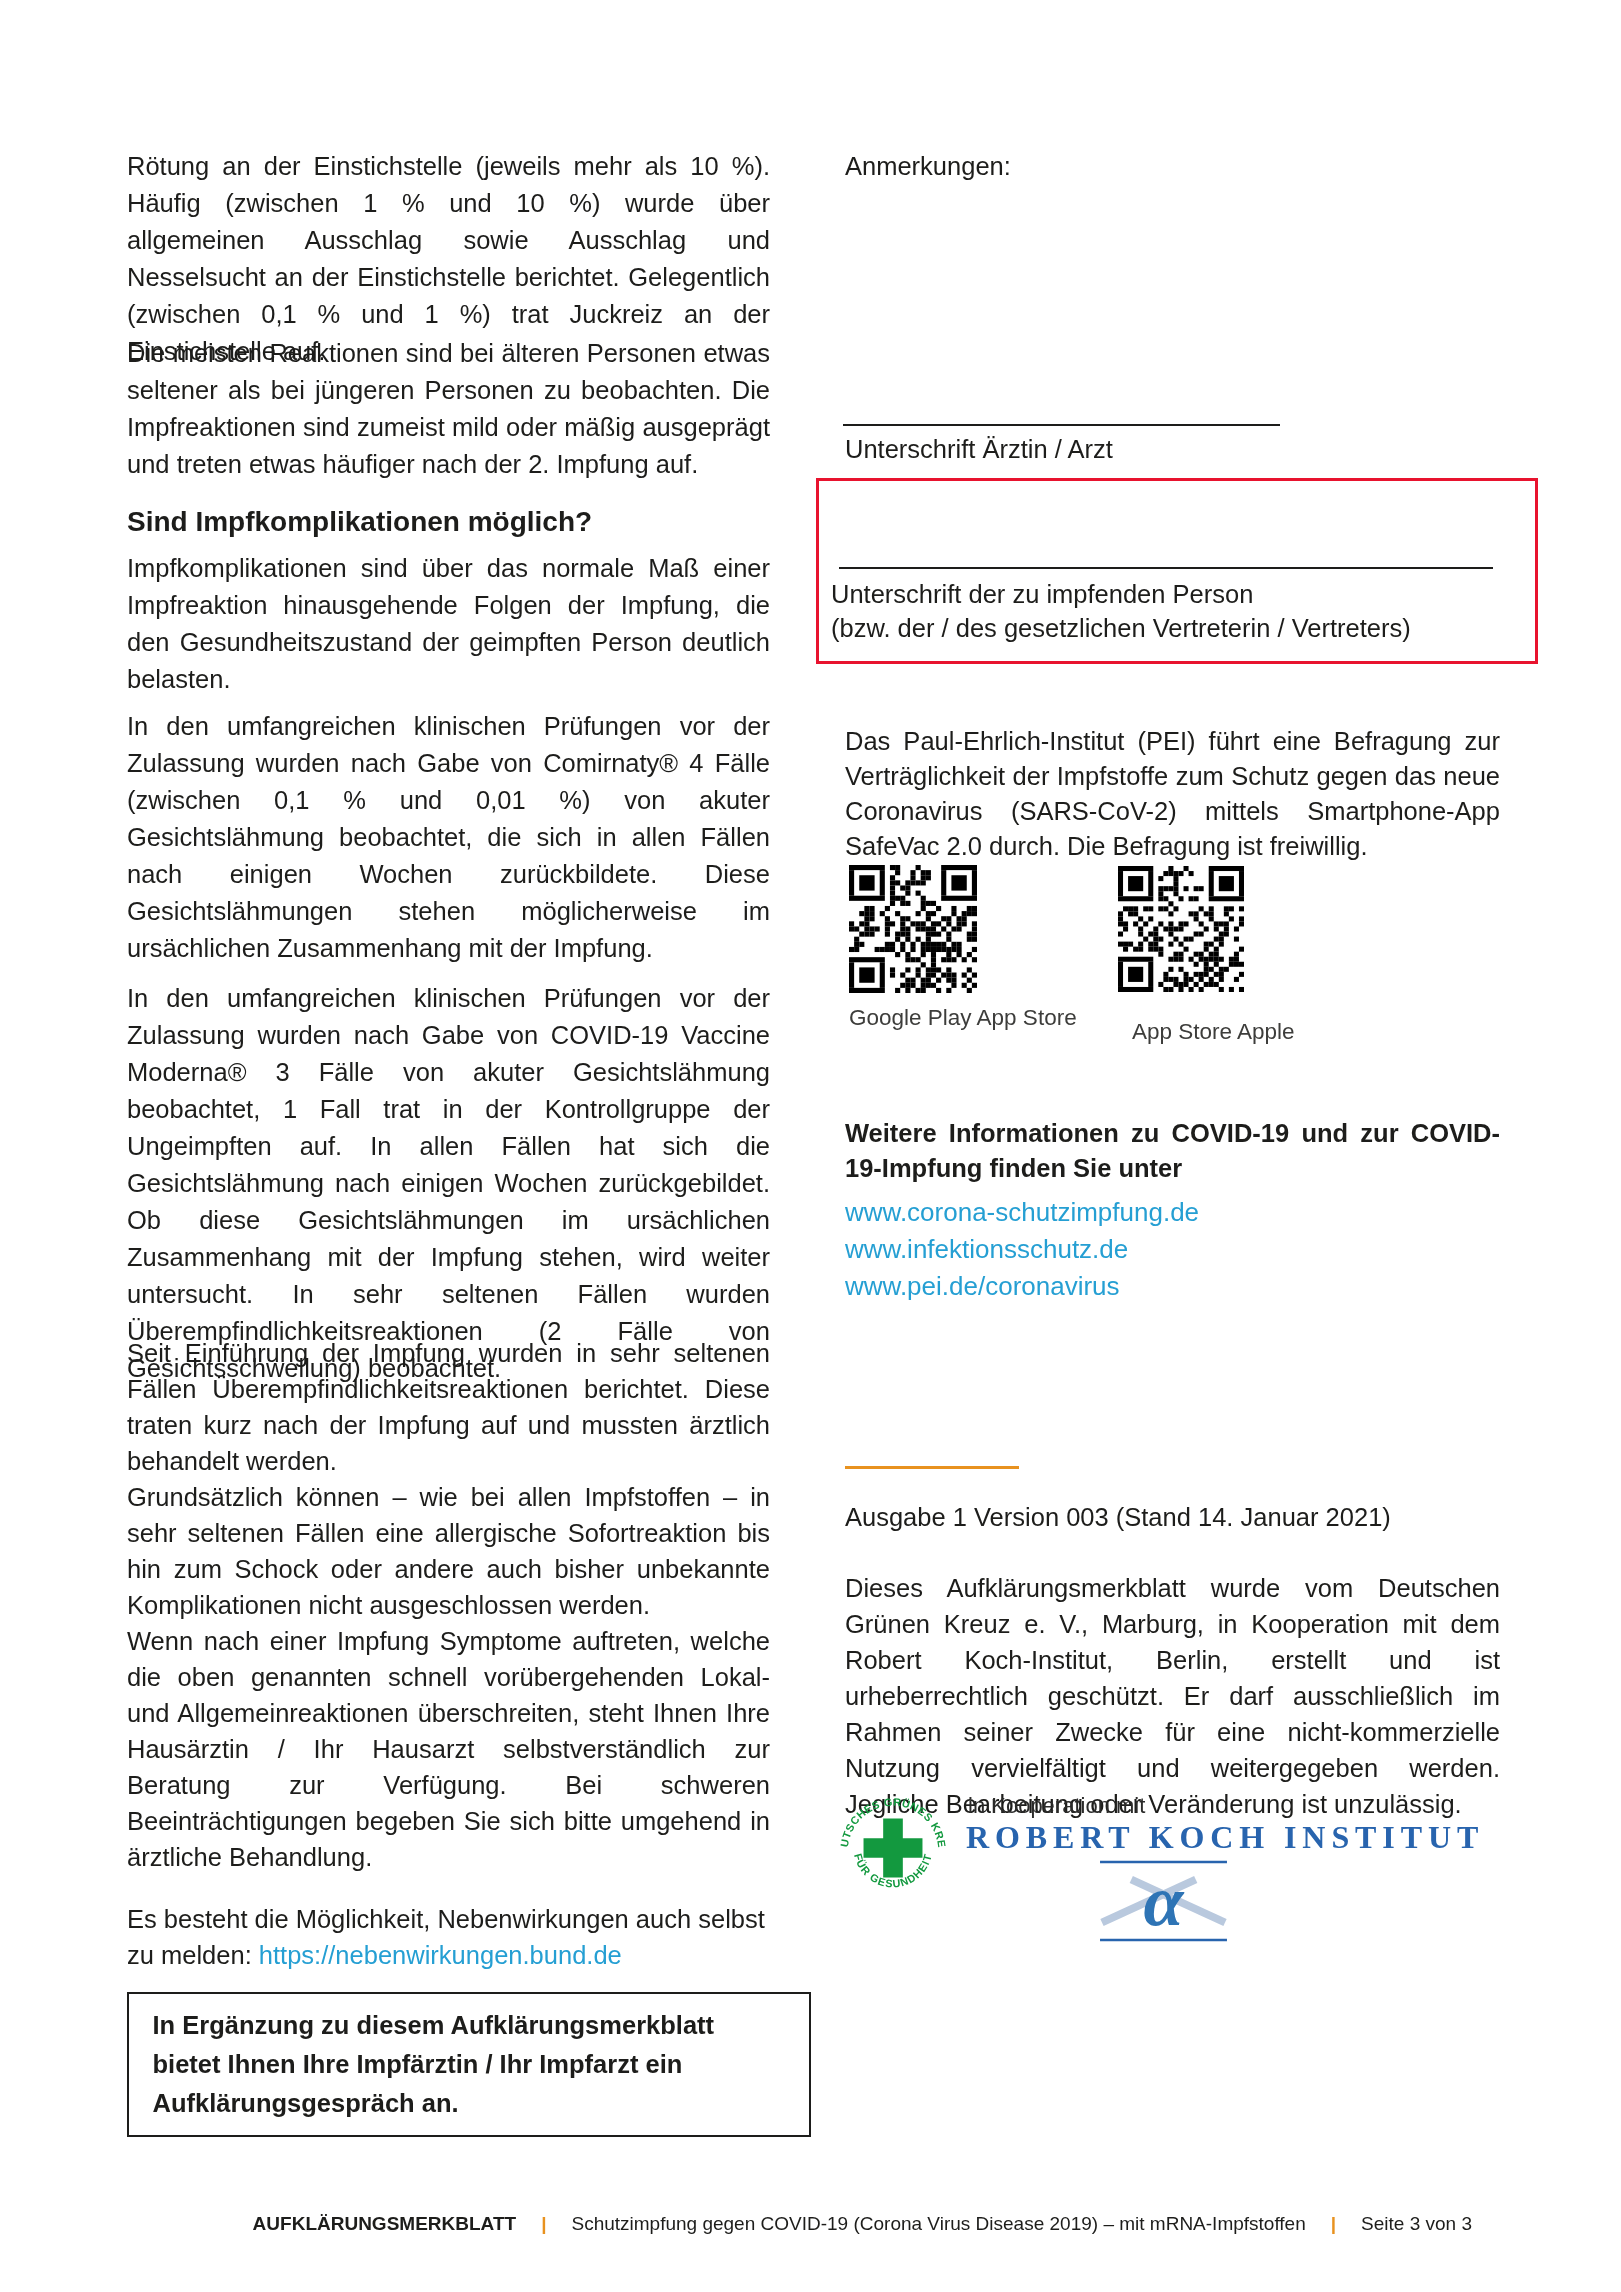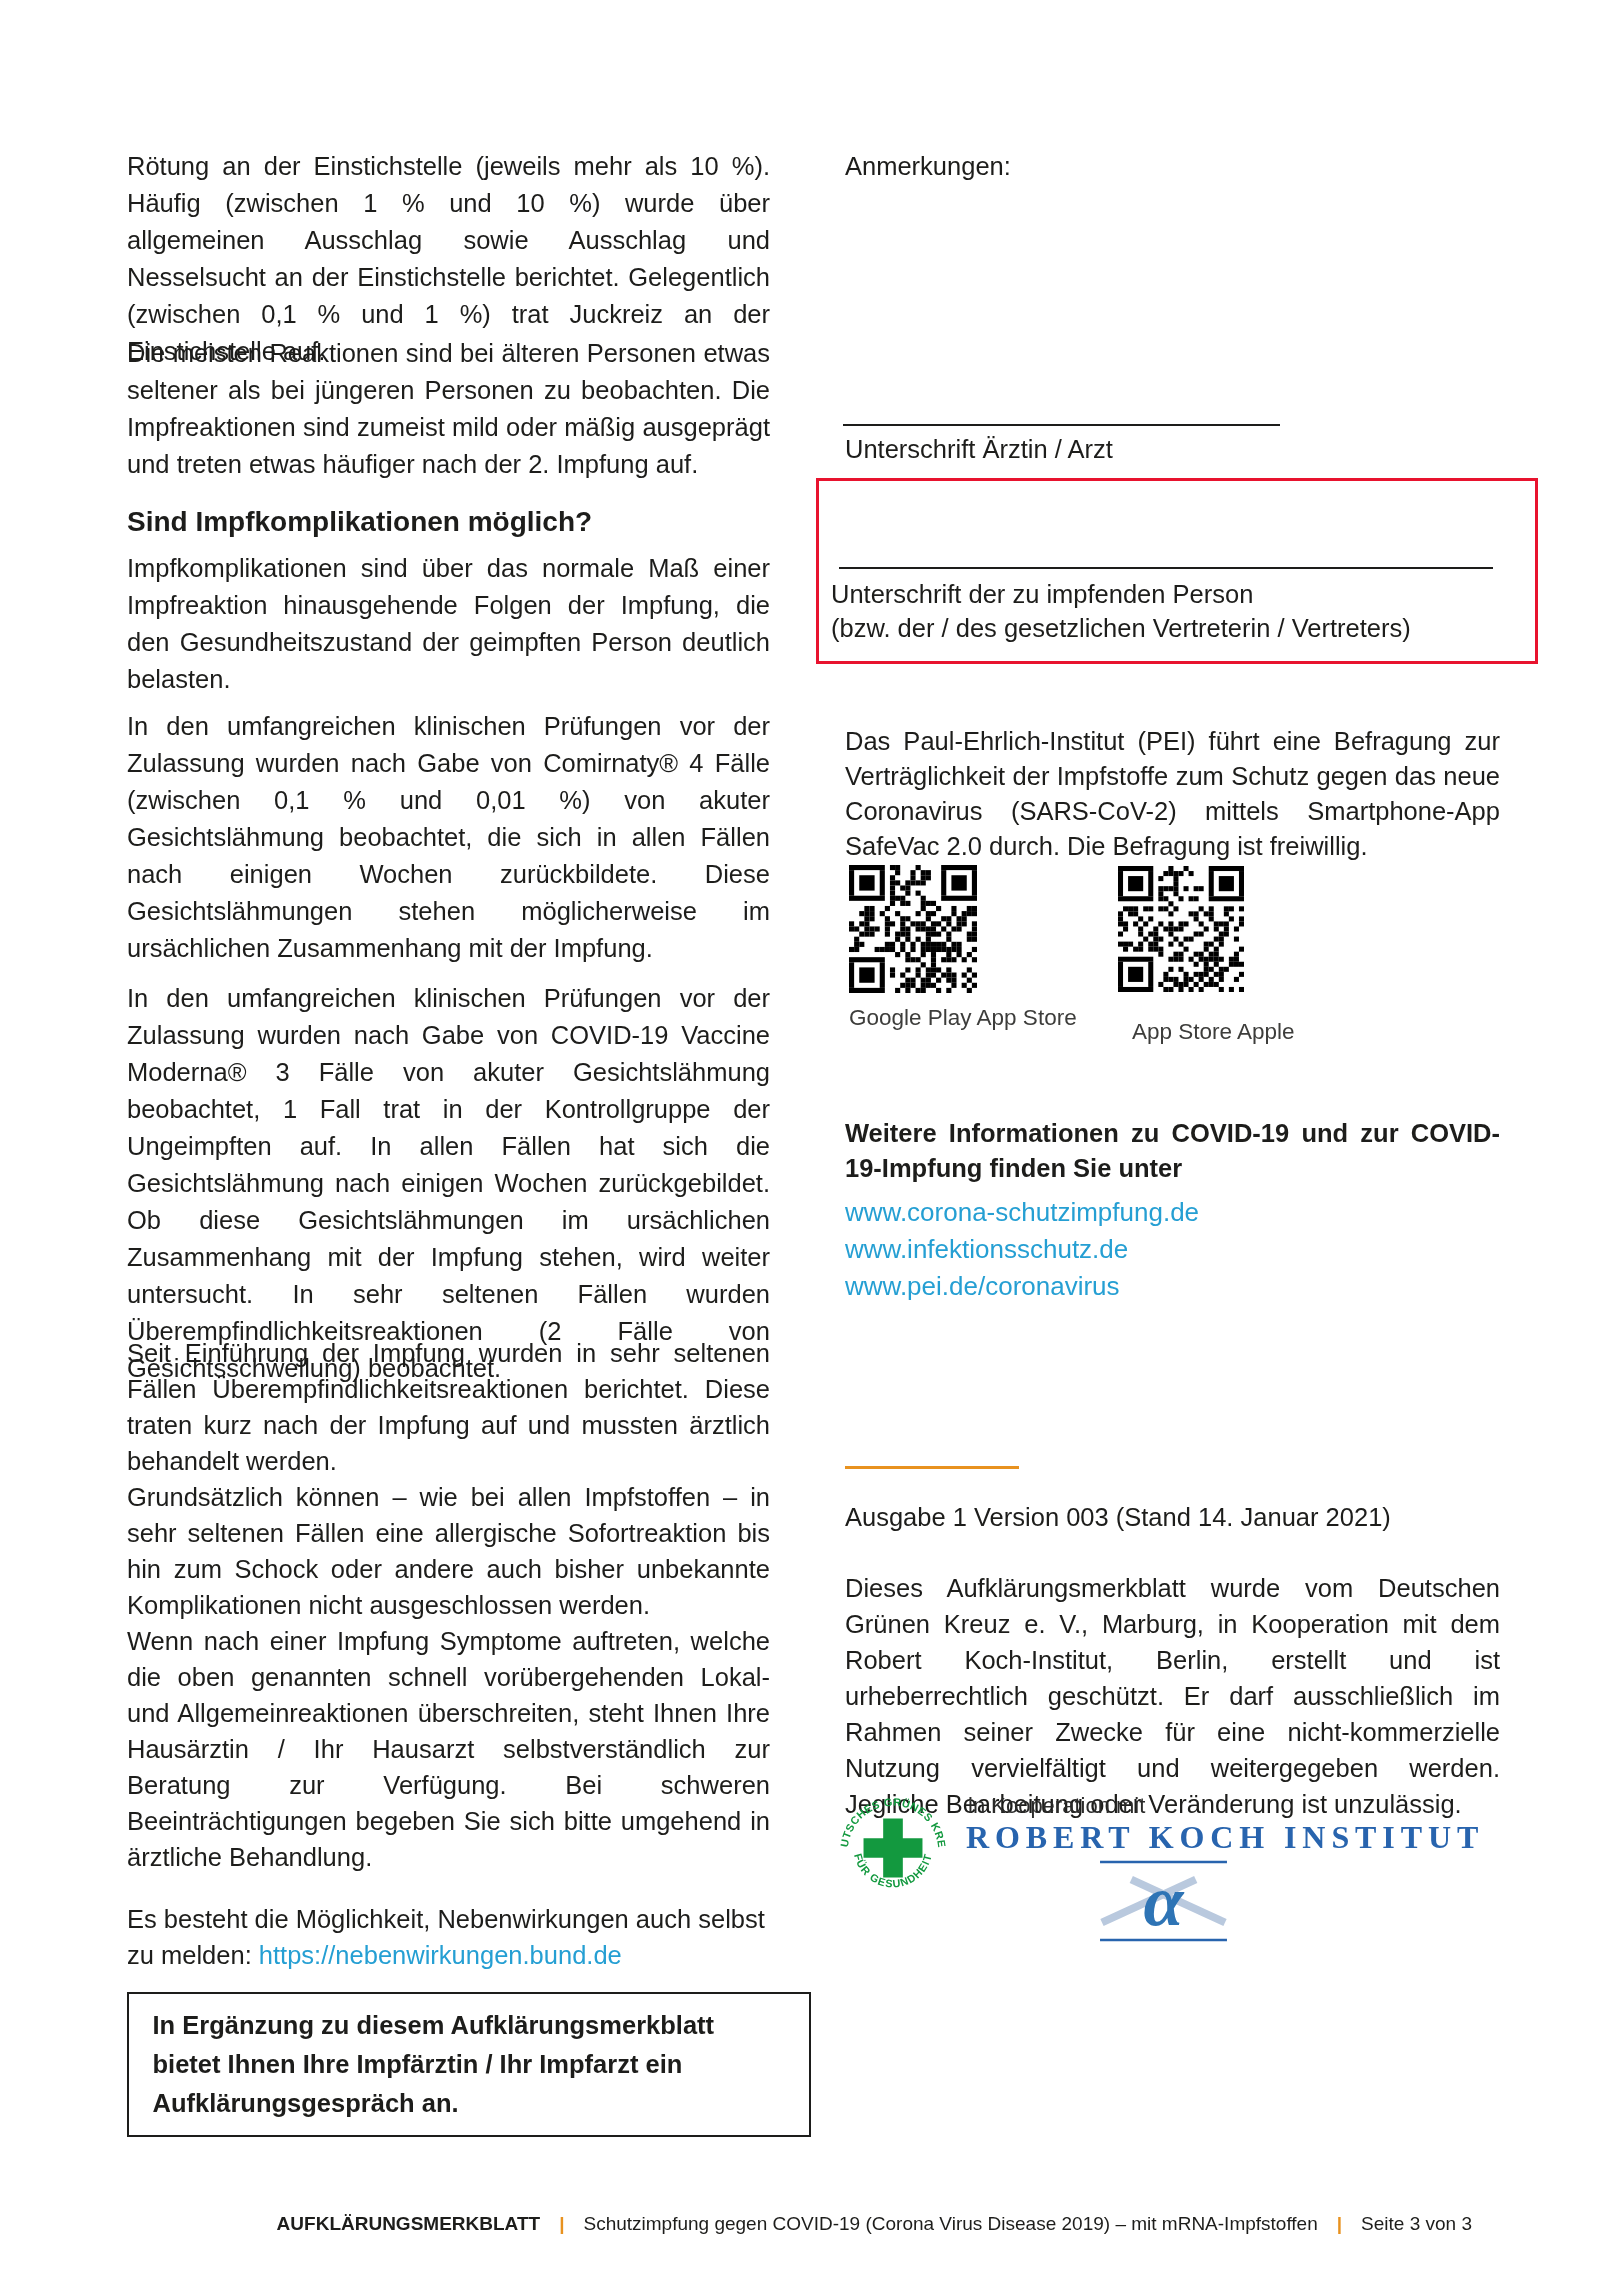--- a/index.html
+++ b/index.html
@@ -29,21 +29,21 @@
   .qr-caption{font-size:22.5px;color:#3d3d3b;line-height:27.4px;}
   .bold{font-weight:bold;}
   .orange-rule{height:2.9px;background:#e8921f;}
   .koop{font-size:22px;line-height:26.5px;color:#2b2b2a;}
   .rki-wordmark{
     font-family:"Liberation Serif",serif;font-weight:bold;
     font-size:32px;letter-spacing:5.9px;color:#2864ae;white-space:nowrap;
   }
   .footer{
     font-size:19px;line-height:23.5px;white-space:nowrap;
-    display:flex;gap:19px;align-items:flex-start;
+    display:flex;gap:25px;align-items:flex-start;
   }
   .footer .sep{color:#e8921f;font-weight:bold;}
   .notes-area{background:transparent;}
 </style>
 </head>
 <body>
 
 <div class="page">
 
   <p class="abs colL body jt" style="top:148px">Rötung an der Einstichstelle (jeweils mehr als 10 %). Häufig (zwischen 1 % und 10 %) wurde über allgemeinen Ausschlag sowie Ausschlag und Nesselsucht an der Einstichstelle berichtet. Gelegentlich (zwischen 0,1 % und 1 %) trat Juckreiz an der Einstichstelle auf.</p>

